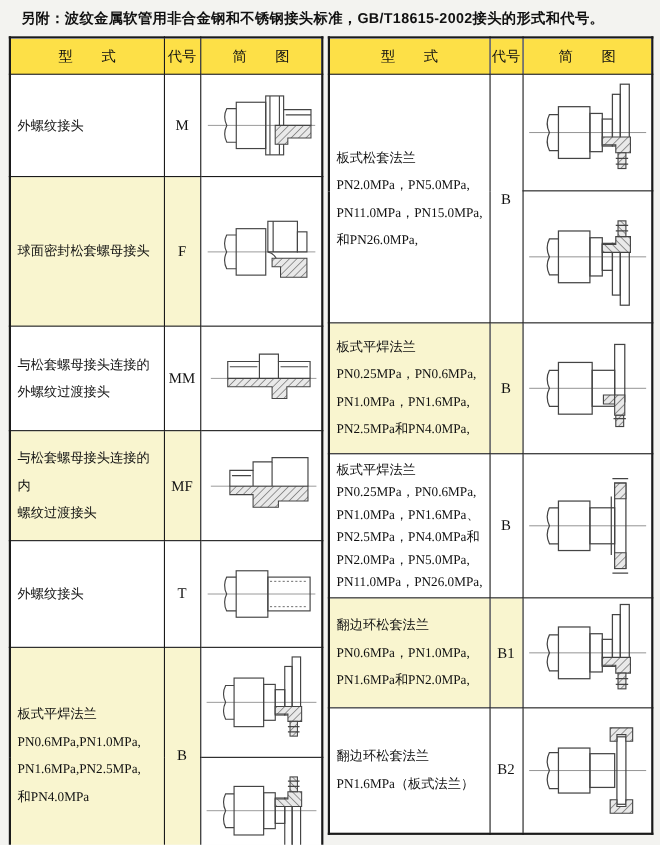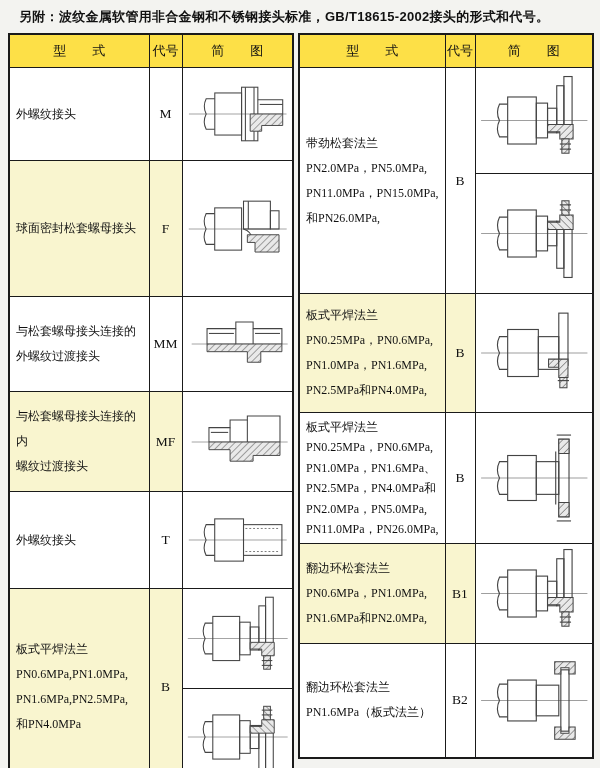--- a/index.html
+++ b/index.html
@@ -226,21 +226,21 @@
         <col style="width:118px">
       </colgroup>
     <tbody>
         <tr>
       <th>型　　式</th>
       <th>代号</th>
       <th>简　　图</th>
     </tr>
 
     <tr style="height:106px">
-      <td class="type" rowspan="2">带劲松套法兰
+      <td class="type" rowspan="2">板式松套法兰
 PN2.0MPa，PN5.0MPa,
 PN11.0MPa，PN15.0MPa,
 和PN26.0MPa,</td>
       <td class="code" rowspan="2">B</td>
       <td class="diag">
         <svg class="d" style="height:101px" viewBox="0 0 112 92" preserveAspectRatio="xMidYMid meet">
           <line class="cl" x1="4" y1="46" x2="108" y2="46"></line>
           <path class="dw" d="M30 30 L22 30 Q18 38 22 46 Q18 54 22 62 L30 62"></path>
           <rect class="dw" x="30" y="23" width="28" height="46"></rect>
           <rect class="dw" x="58" y="29" width="11" height="34"></rect>

